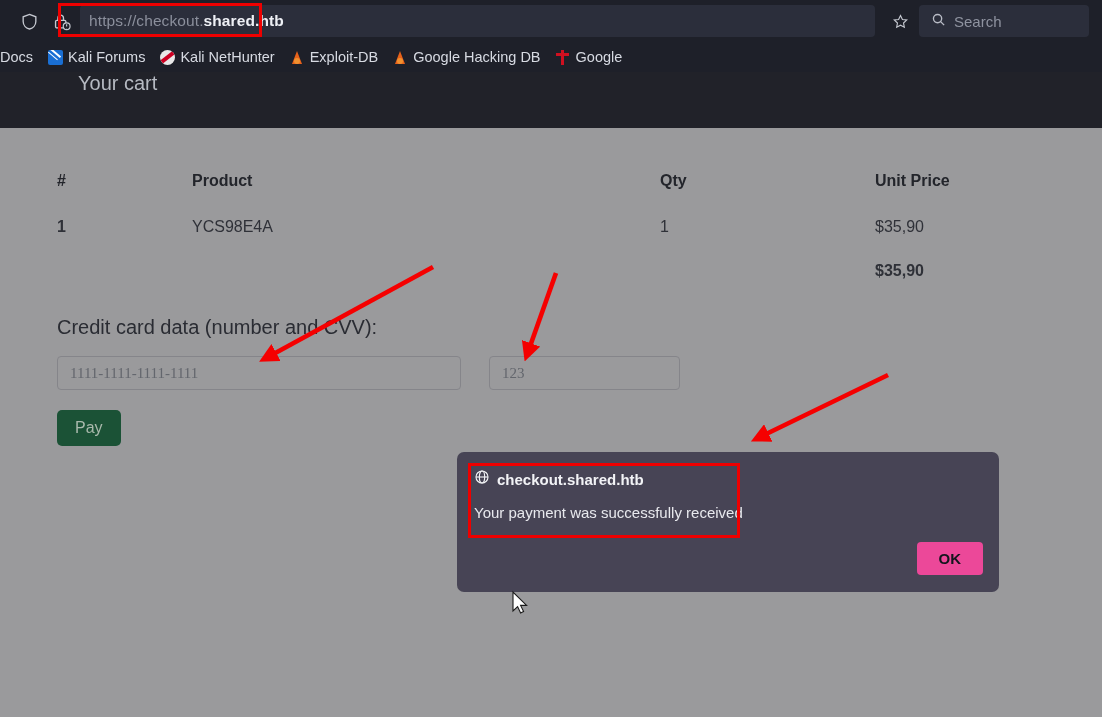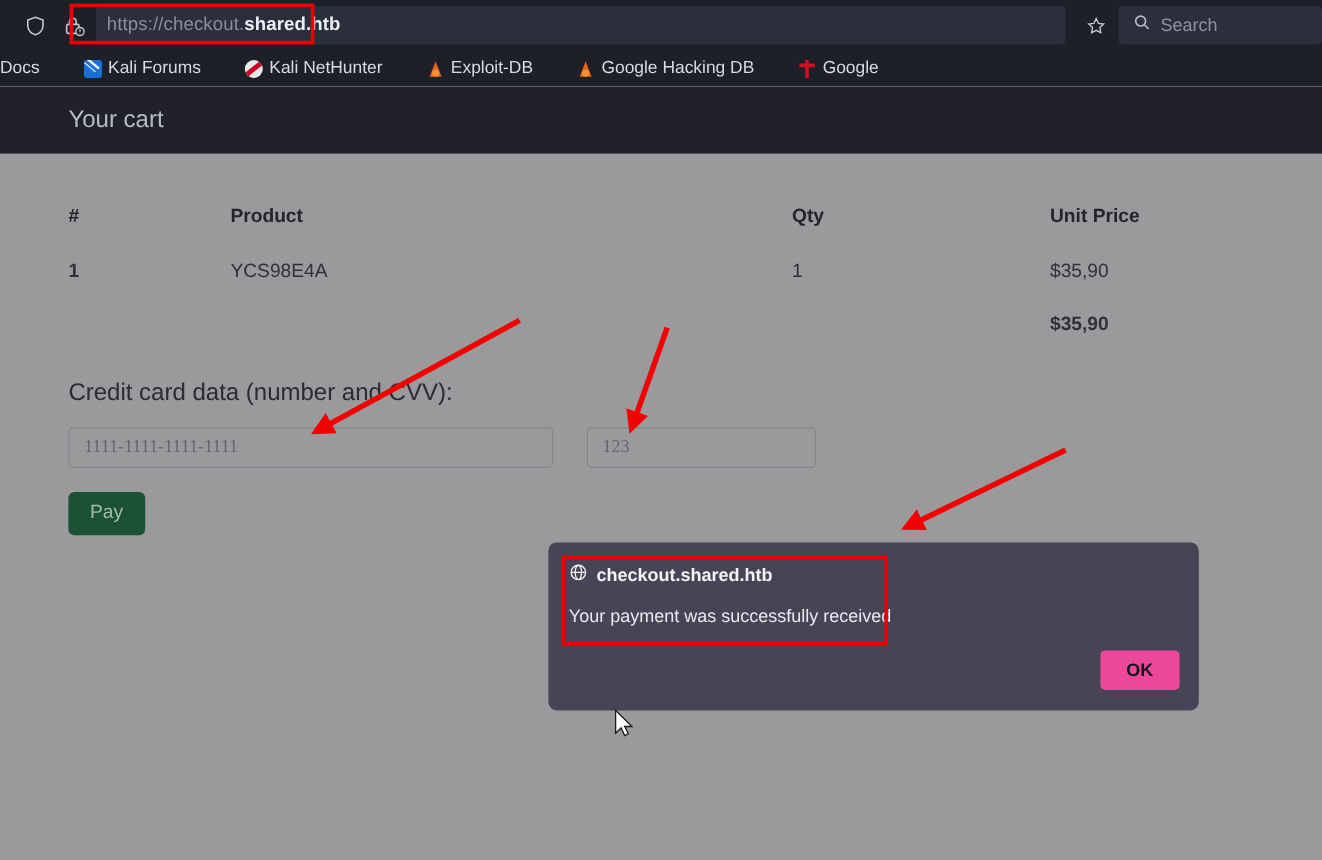--- a/index.html
+++ b/index.html
@@ -16,21 +16,21 @@
   
   #browser-chrome {
     background: #1e2029;
     height: 72px;
     position: relative;
   }
   #nav-bar {
     height: 42px;
     display: flex;
     align-items: center;
-    padding: 0 0 0 18px;
+    padding: 0 13px 0 18px;
     box-sizing: border-box;
   }
   .chrome-icon {
     width: 22px; height: 22px;
     display: inline-flex;
     align-items: center; justify-content: center;
     flex: 0 0 auto;
   }
   .chrome-icon svg { display: block; }
   #shield-icon { margin-right: 10px; }
@@ -89,21 +89,21 @@
     display: flex;
     align-items: center;
     padding-left: 0;
     background: #1e2029;
     font-size: 14.5px;
   }
   .bookmark-item {
     display: flex;
     align-items: center;
     color: #d7dae2;
-    padding: 2px 18px;
+    padding: 2px 7px;
     white-space: nowrap;
     border-radius: 3px;
   }
   .bookmark-item .bm-ico {
     width: 16px; height: 16px;
     margin-right: 5px;
     display: inline-flex; align-items: center; justify-content: center;
     flex: 0 0 auto;
   }
   .bookmark-item.no-ico { padding-left: 0; }
@@ -185,22 +185,21 @@
     position: absolute;
     left: 0; top: 72px;
     width: 1102px; height: 645px;
     background: #9a9a9c;
     overflow: hidden;
   }
   #site-header {
     background: #212229;
     height: 56px;
     display: flex;
-    align-items: center;
-    padding-left: 57px;
+    padding-left: 78px;
     box-sizing: border-box;
   }
   #site-title {
     color: #b6bac2;
     font-size: 20px;
   }
   #cart-area {
     padding: 0 57px;
     position: relative;
   }

